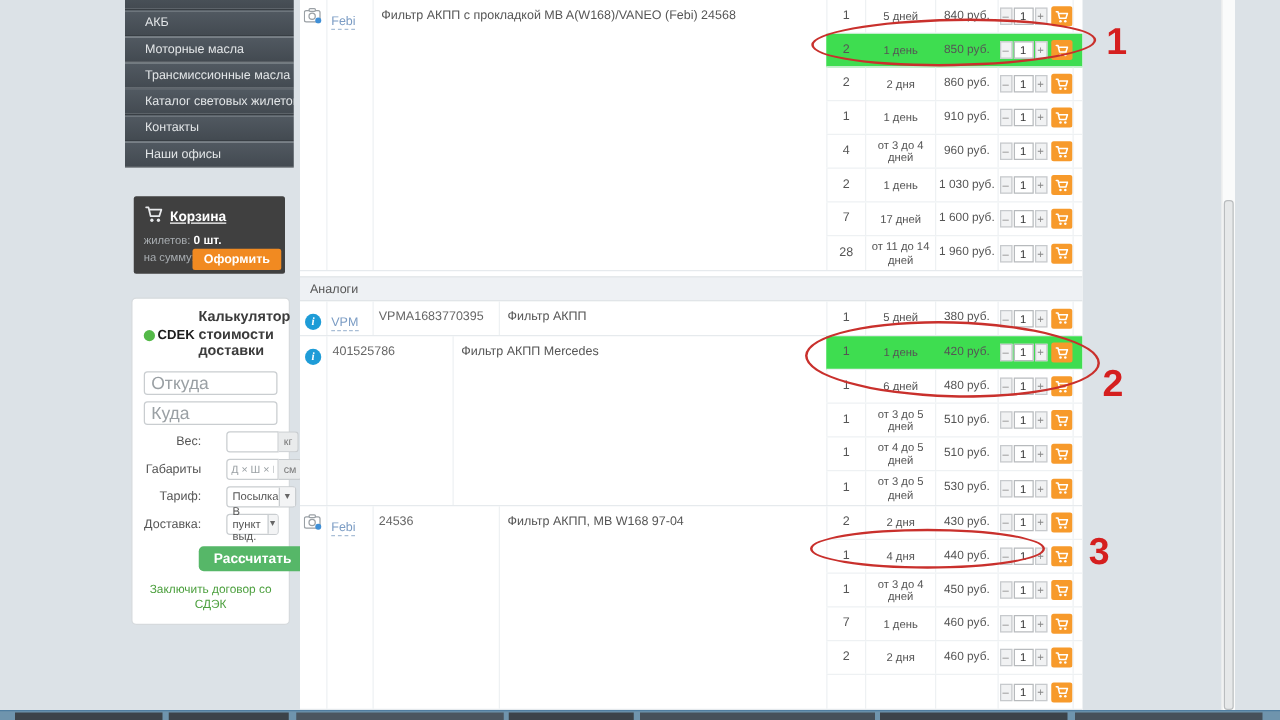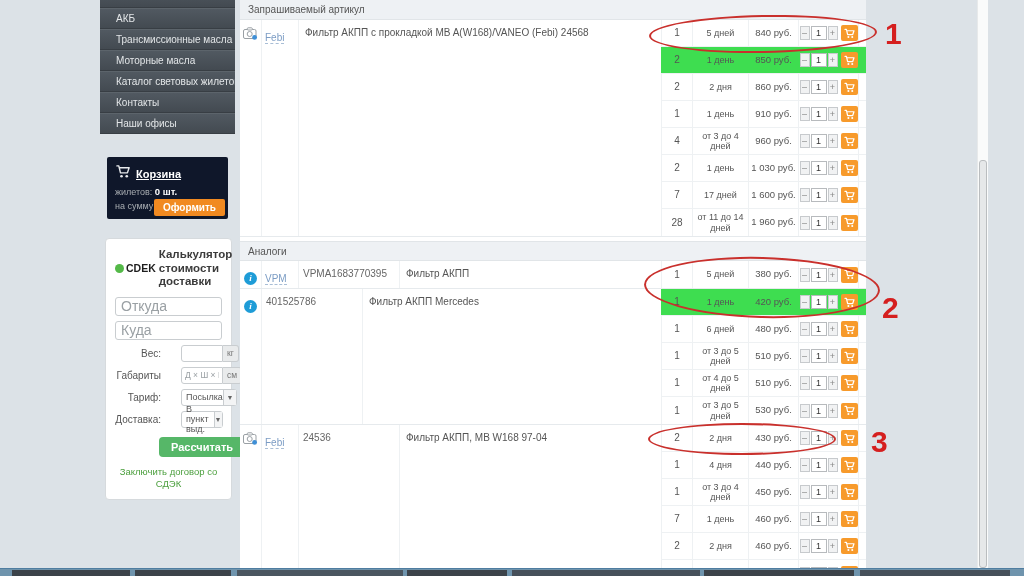--- a/index.html
+++ b/index.html
@@ -7,21 +7,21 @@
   .page { position:relative; width:1024px; height:576px; background:#dce2e7; overflow:hidden;
           font-family:"Liberation Sans", sans-serif; cursor:default; }
 
   
   .sidebar { position:absolute; left:100px; top:-13px; width:135px; }
   .side-item { height:21px; line-height:20px; padding-left:16px; font-size:10px; color:#e3e6e8;
                background:linear-gradient(#515961,#434a51); border-top:1px solid #5c646b;
                border-bottom:1px solid #383e44; cursor:pointer; white-space:nowrap; overflow:hidden; }
 
   
-  .cart-box { position:absolute; left:107px; top:157px; width:121px; height:62px; background:#0f172a;
+  .cart-box { position:absolute; left:107px; top:157px; width:121px; height:62px; background:#404040;
               border-radius:2px; padding:7px 8px; }
   .cart-head { display:flex; align-items:center; gap:5px; }
   .cart-title { color:#fff; font-size:11px; font-weight:bold; text-decoration:underline; cursor:pointer; }
   .cart-line { font-size:9px; color:#a8adb1; margin-top:3px; }
   .cart-line b { color:#fff; font-size:9.5px; }
   .checkout { position:absolute; right:3px; bottom:3px; background:#f18a21; color:#fff; border:none;
               font-size:10px; font-weight:bold; padding:3px 9px; border-radius:2px; cursor:pointer;
               font-family:"Liberation Sans",sans-serif; }
 
   
@@ -102,22 +102,22 @@
   .n1 { left:885px; top:17px; } .n2 { left:882px; top:291px; } .n3 { left:871px; top:425px; }
 </style>
 </head>
 <body>
 
 <div class="page">
 
   <div class="sidebar">
     <div class="side-item"></div>
   <div class="side-item">АКБ</div>
+      <div class="side-item">Моторные масла</div>
       <div class="side-item">Трансмиссионные масла</div>
-      <div class="side-item">Моторные масла</div>
       <div class="side-item">Каталог световых жилетов</div>
       <div class="side-item">Контакты</div>
       <div class="side-item">Наши офисы</div>
     </div>
 
   <div class="cart-box">
     <div class="cart-head">
       <span>
         <svg width="16" height="15" viewBox="0 0 16 16">
             <path d="M1.5 2h2l1.8 7.5h7.4l1.8-5.5H4.7" fill="none" stroke="#e8eaec" stroke-width="1.5" stroke-linecap="round" stroke-linejoin="round"></path>
@@ -170,21 +170,20 @@
       <div class="select">
         <span>В пункт выд.</span>
         <span class="arr">▼</span>
       </div>
     </div>
     <button class="calc-btn">Рассчитать</button>
     <a class="calc-link">Заключить договор со СДЭК</a>
   </div>
 
   <div class="results">
-      <div class="sec-header">Запрашиваемый артикул</div>
       <div class="product">
         <div class="c-icon"><span class="cam-icon"><svg width="15" height="13" viewBox="0 0 15 13">
               <rect x="0.5" y="2.5" width="12.5" height="9" rx="1.5" fill="#fff" stroke="#9aa0a5"></rect>
               <rect x="4.3" y="0.8" width="5" height="2.2" rx="0.8" fill="#fff" stroke="#9aa0a5"></rect>
               <circle cx="6.7" cy="7" r="2.5" fill="none" stroke="#9aa0a5"></circle>
               <circle cx="11.6" cy="10.4" r="2.4" fill="#3f8fd6"></circle>
             </svg></span></div>
         <div class="c-brand"><a class="brand-link">Febi</a></div>
         <div class="c-desc">Фильтр АКПП с прокладкой MB A(W168)/VANEO (Febi) 24568</div>
         <div class="offers">

